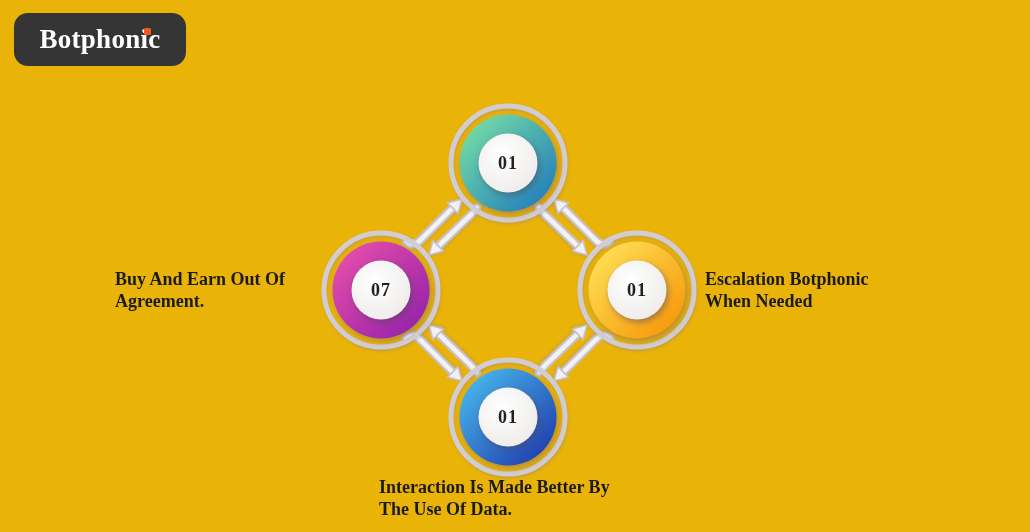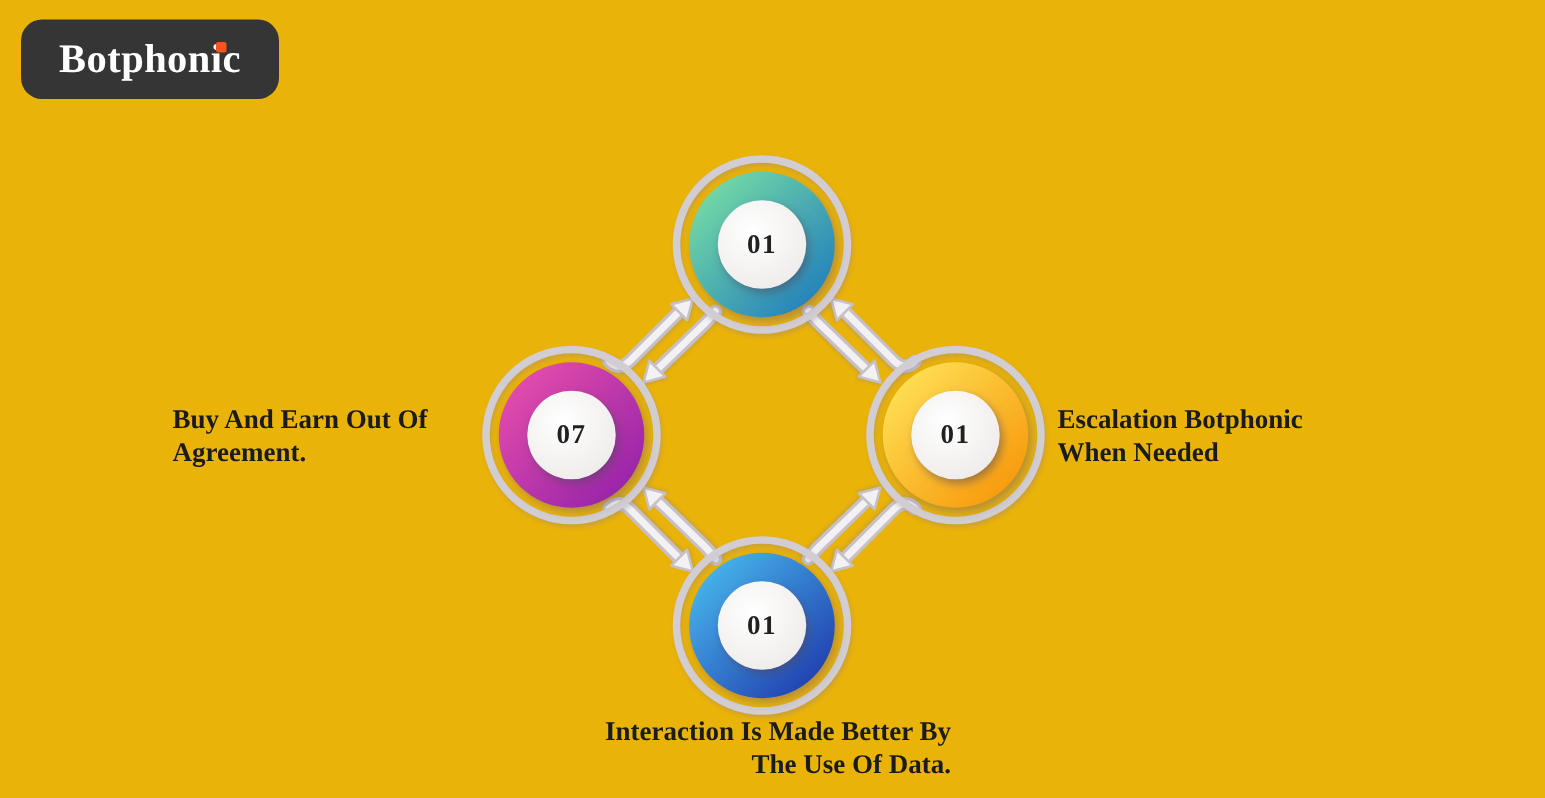--- a/index.html
+++ b/index.html
@@ -38,21 +38,21 @@
   .num{
     position:absolute;transform:translate(-50%,-50%);
     font-size:18px;font-weight:700;letter-spacing:1px;color:var(--num,#202020);
   }
   .step-label{
     position:absolute;font-size:18px;font-weight:700;line-height:21.5px;
     color:var(--text,#1b1b1b);
   }
   .lbl-1{left:195px;top:138px;width:262px;}
   .lbl-2{left:115px;top:269px;width:197px;}
-  .lbl-3{left:379px;top:477px;width:255px;text-align:right;}
+  .lbl-3{left:379px;top:477px;width:255px;text-align:left;}
   .lbl-4{left:705px;top:269px;width:200px;}
 </style>
 </head>
 <body>
 
 <div class="canvas">
 
   <div class="logo">
     <span class="logo-text">Botphonic</span>
     <span class="logo-dot"></span>

